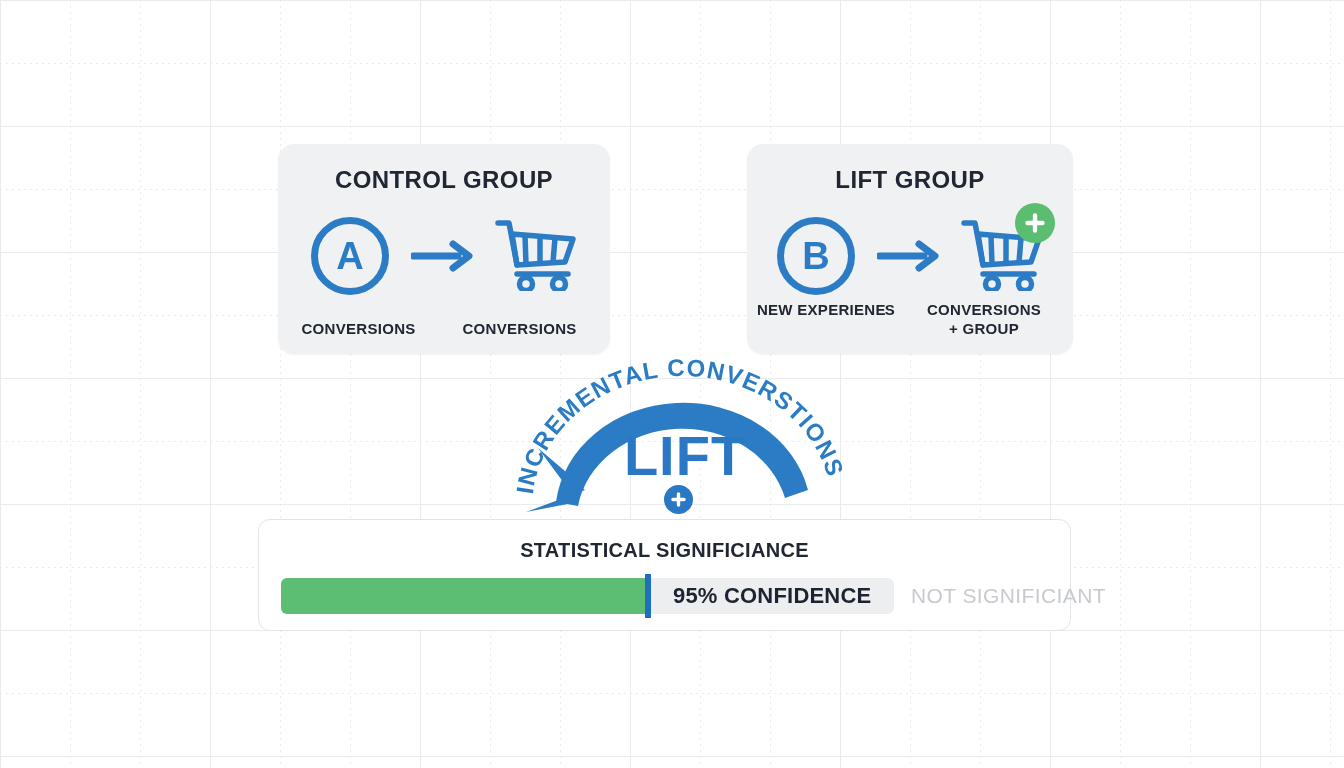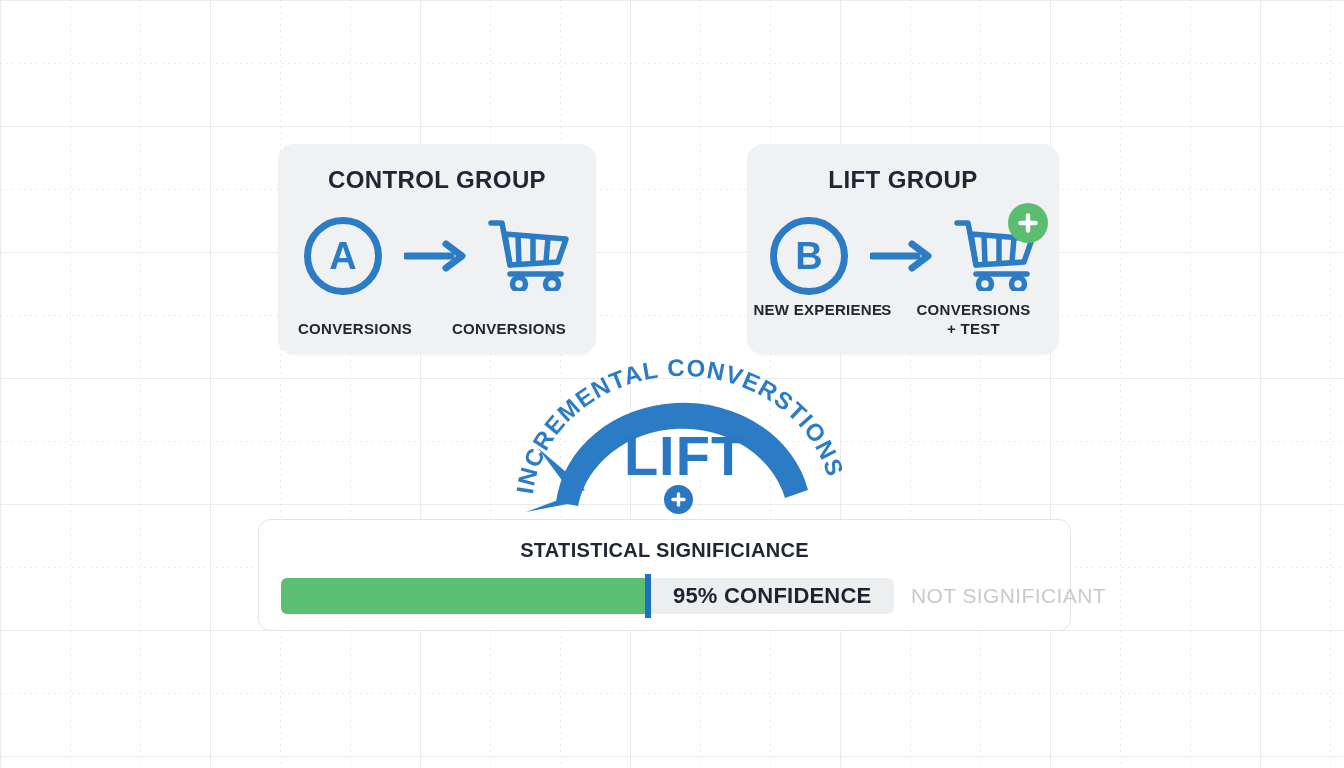--- a/index.html
+++ b/index.html
@@ -41,20 +41,21 @@
     position: absolute;
     inset: 0;
   }
 
   
   .group-card {
     position: absolute;
     background: #f0f1f2;
     border-radius: 16px;
     box-shadow: 0 1px 2px rgba(0,0,0,.05);
+    padding-left: 14px;
   }
   #control-card { left: 278px; top: 144px; width: 318px; height: 210px; }
   #test-card    { left: 747px; top: 144px; width: 312px; height: 210px; }
 
   .card-title {
     position: absolute;
     left: 0; right: 0;
     top: 22px;
     text-align: center;
     font-size: 24px;
@@ -316,21 +317,21 @@
             <line x1="3.5" y1="11" x2="18.5" y2="11" stroke="#ffffff" stroke-width="4.4" stroke-linecap="round"></line>
           </svg>
         </div>
       </div>
     </div>
 
     <div class="labels-row">
       <div class="icon-label"><span>NEW EXPERIENE</span><span class="tail">S</span></div>
       <div class="icon-label">
         <div>CONVERSIONS</div>
-        <div>+ TEST</div>
+        <div>+ GROUP</div>
       </div>
     </div>
   </div>
 
   <svg id="lift-arc" viewBox="0 0 350 180">
     <defs>
       <path id="arc-text-path" d="M 22,168 A 150,132 0 0 1 322,168" fill="none"></path>
     </defs>
 
     <path d="M 46,162

